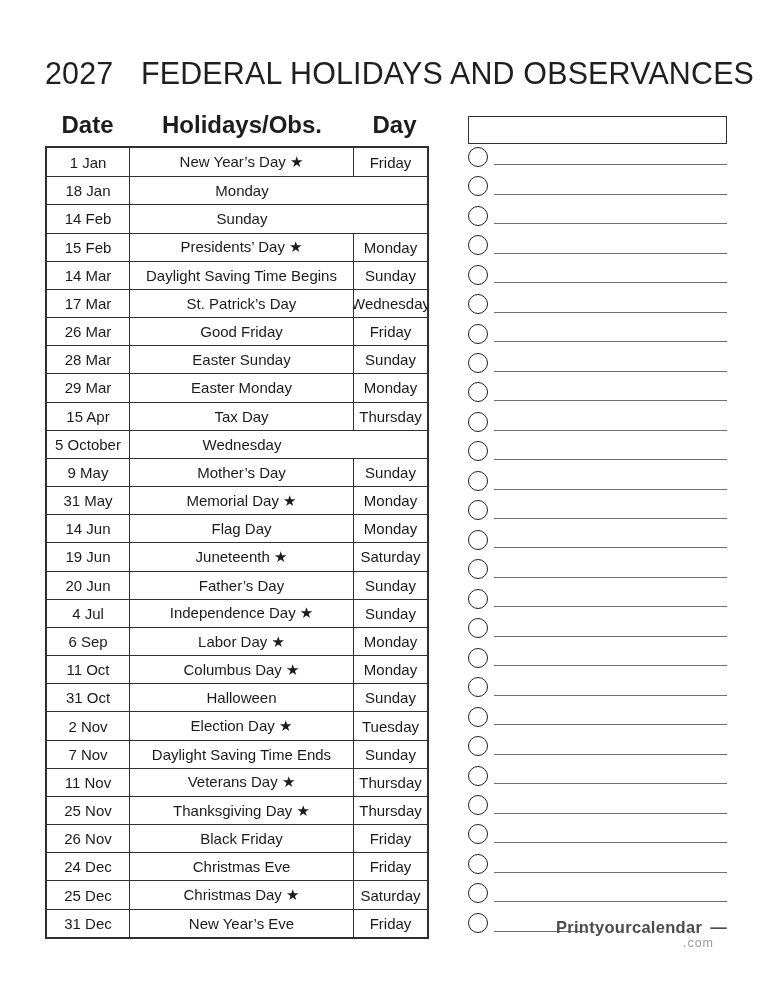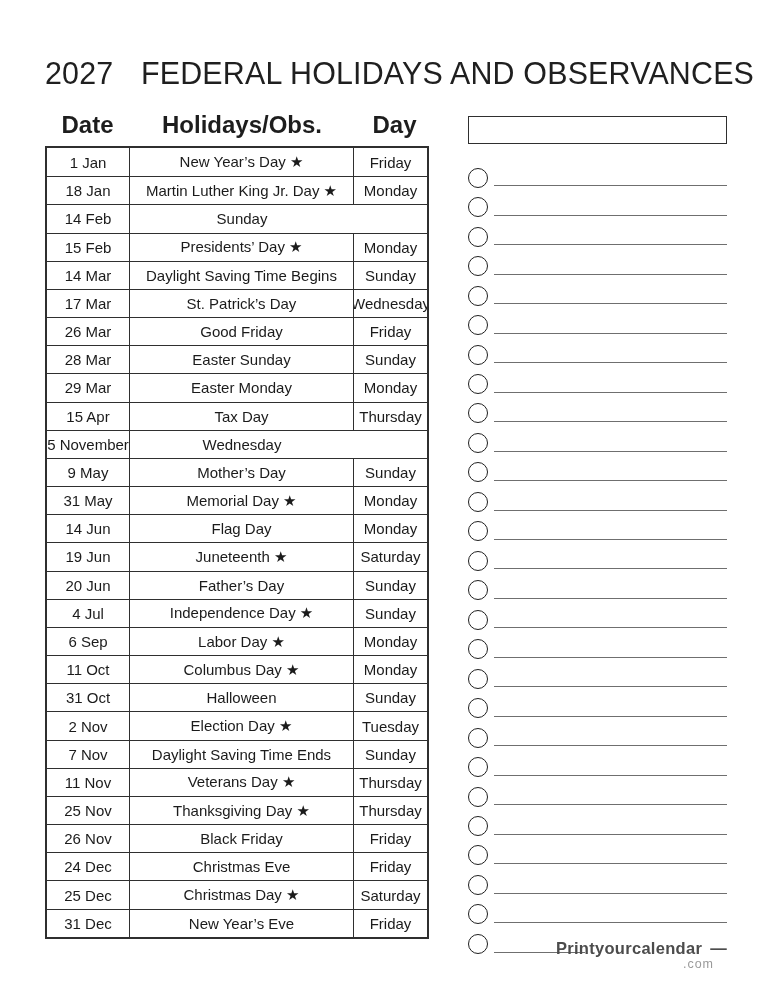--- a/index.html
+++ b/index.html
@@ -38,21 +38,21 @@
     font-size:15px; color:#1b1b1b; white-space:nowrap; overflow:hidden;
   }
   .cell.c-date, .cell.c-holiday { border-right:1.5px solid #2f2f2f; }
 
   
   .notes-box {
     position:absolute; left:468px; top:116px; width:259px; height:28px;
     border:1.6px solid #2f2f2f; background:#fff;
     font-size:14px; line-height:25px; padding:0 6px;
   }
-  .notes-list { position:absolute; left:468px; top:163px; width:259px; }
+  .notes-list { position:absolute; left:468px; top:142px; width:259px; }
   .note-row { position:relative; height:29.47px; }
   .note-circle {
     position:absolute; left:0; top:4.7px; width:20px; height:20px;
     border:1.7px solid #1f1f1f; border-radius:50%; background:#fff;
   }
   .note-line { position:absolute; left:26px; right:0; top:22.4px; border-top:1.9px solid #6f6f6f; }
   .note-row.last .note-line { right:auto; width:91px; }
 
   
   .logo { position:absolute; right:0; top:10px; text-align:right; line-height:1.15; white-space:nowrap; }
@@ -72,21 +72,20 @@
 </div>
 
 <div class="holiday-table">
     <div class="h-row">
     <div class="cell c-date">1 Jan</div>
     <div class="cell c-holiday">New Year’s Day ★</div>
     <div class="cell c-day">Friday</div>
   </div>
     <div class="h-row">
     <div class="cell c-date">18 Jan</div>
-    <div class="cell c-holiday">Martin Luther King Jr. Day ★</div>
     <div class="cell c-day">Monday</div>
   </div>
     <div class="h-row">
     <div class="cell c-date">14 Feb</div>
     <div class="cell c-day">Sunday</div>
   </div>
     <div class="h-row">
     <div class="cell c-date">15 Feb</div>
     <div class="cell c-holiday">Presidents’ Day ★</div>
     <div class="cell c-day">Monday</div>
@@ -115,21 +114,21 @@
     <div class="cell c-date">29 Mar</div>
     <div class="cell c-holiday">Easter Monday</div>
     <div class="cell c-day">Monday</div>
   </div>
     <div class="h-row">
     <div class="cell c-date">15 Apr</div>
     <div class="cell c-holiday">Tax Day</div>
     <div class="cell c-day">Thursday</div>
   </div>
     <div class="h-row">
-    <div class="cell c-date">5 November</div>
+    <div class="cell c-date">5 October</div>
     <div class="cell c-day">Wednesday</div>
   </div>
     <div class="h-row">
     <div class="cell c-date">9 May</div>
     <div class="cell c-holiday">Mother’s Day</div>
     <div class="cell c-day">Sunday</div>
   </div>
     <div class="h-row">
     <div class="cell c-date">31 May</div>
     <div class="cell c-holiday">Memorial Day ★</div>

